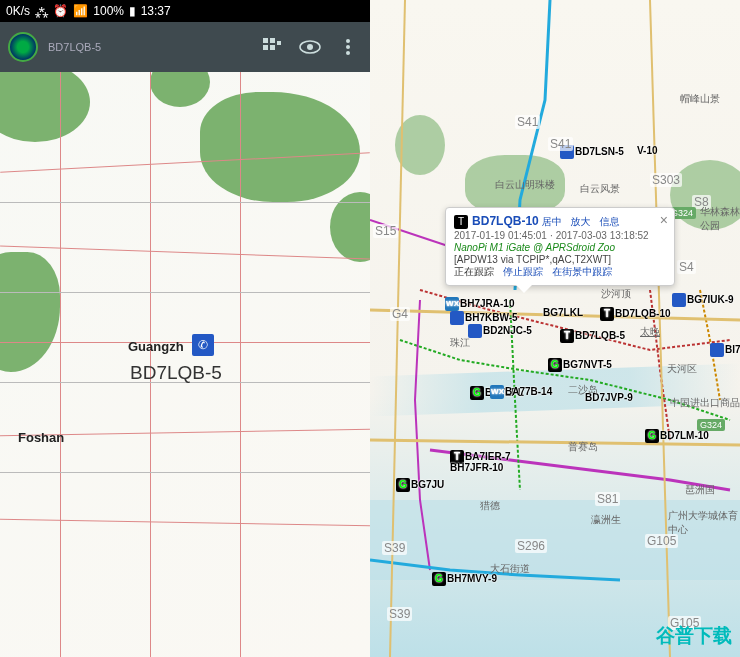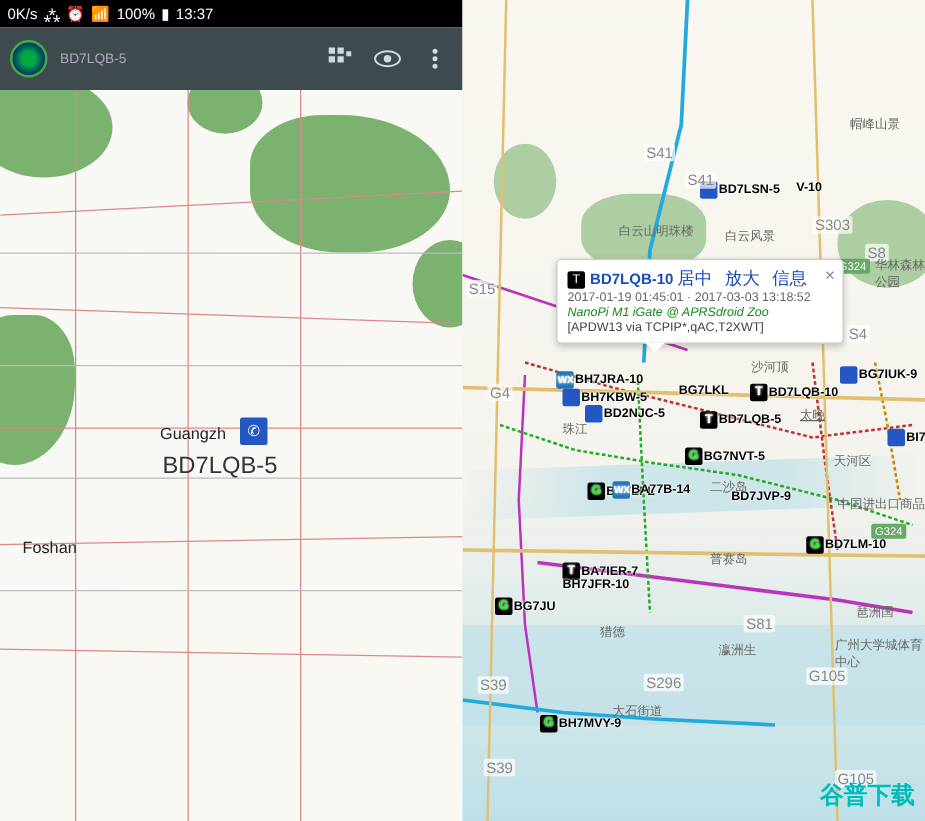--- a/index.html
+++ b/index.html
@@ -11,28 +11,28 @@
 .appbar{height:50px;background:#3f4a4f;display:flex;align-items:center;padding:0 8px;gap:10px}
 .appbar .logo{width:30px;height:30px;border-radius:50%;background:radial-gradient(circle,#0a4 30%,#036 70%);border:2px solid #4a4}
 .appbar .titles{flex:1;color:#fff}
 .appbar .titles .t1{font-size:17px;font-weight:500}
 .appbar .titles .t2{font-size:11px;color:#aab}
 .appbar .aicon{width:28px;color:#cdd;display:flex;justify-content:center}
 .mapL{flex:1;position:relative;background:linear-gradient(135deg,#f8f9f5 0%,#faf8f3 100%);overflow:hidden}
 .park{position:absolute;background:#7cb26f;border-radius:50%}
 .road{position:absolute;background:#d88;height:1px}
 .roadg{position:absolute;background:#bbb;height:1px}
-.city{position:absolute;font-size:13px;font-weight:400;color:#222}
+.city{position:absolute;font-size:13px;font-weight:700;color:#222}
 .callL{position:absolute;font-size:19px;color:#333;font-weight:400}
 .bluesq{position:absolute;width:22px;height:22px;background:#2358c4;color:#fff;display:flex;align-items:center;justify-content:center;font-size:12px;border-radius:2px}
 .right{width:370px;height:657px;position:relative;background:linear-gradient(180deg,#f9f7f0 0%,#f5f3ed 60%,#bde0e8 100%);overflow:hidden}
 .popup{position:absolute;left:75px;top:207px;width:230px;background:#fff;border:1px solid #ccc;border-radius:4px;padding:6px 8px;font-size:11px;box-shadow:0 2px 6px rgba(0,0,0,0.2);z-index:50}
 .popup .close{position:absolute;right:6px;top:4px;color:#888;cursor:pointer;font-size:14px}
 .popup .cs{color:#1a4db8;font-weight:bold;font-size:12px}
-.popup .links{color:#1a4db8;font-size:14px}
+.popup .links{color:#1a4db8;font-size:10px}
 .popup .links span{margin-right:6px}
 .popup .ts{color:#666;font-size:10px;margin-top:1px}
 .popup .grn{color:#1a8a1a;font-style:italic;font-size:10px;margin-top:1px}
 .popup .path{color:#444;font-size:10px;margin-top:1px}
 .popup .trk span{color:#1a4db8;margin-right:6px;font-size:10px}
 .popup .trk .cur{color:#333}
 .popup::after{content:'';position:absolute;bottom:-8px;left:70px;border:8px solid transparent;border-top-color:#fff;border-bottom:none}
 .st{position:absolute;font-size:10px;font-weight:bold;color:#000;white-space:nowrap;text-shadow:0 0 2px #fff,0 0 2px #fff}
 .ico{display:inline-block;width:14px;height:14px;vertical-align:middle;margin-right:1px;border-radius:2px}
 .ico.t{background:#000;color:#fff;text-align:center;font-size:10px;line-height:14px}
@@ -155,20 +155,25 @@
       <span class="cs">BD7LQB-10</span>
       <span class="links">
         <span>居中</span>
         <span>放大</span>
         <span>信息</span>
       </span>
     </div>
     <div class="ts">2017-01-19 01:45:01 · 2017-03-03 13:18:52</div>
     <div class="grn">NanoPi M1 iGate @ APRSdroid Zoo</div>
     <div class="path">[APDW13 via TCPIP*,qAC,T2XWT]</div>
+    <div class="trk">
+      <span class="cur">正在跟踪</span>
+      <span>停止跟踪</span>
+      <span>在街景中跟踪</span>
+    </div>
   </div>
 
   <div id="stations-ct">
       <div class="st" style="left: 190px; top: 145px;"><span class="ico b"></span>BD7LSN-5</div>
       <div class="st" style="left: 246px; top: 145px; margin-left: 21px;">V-10</div>
       <div class="st" style="left: 75px; top: 297px;"><span class="ico wx">WX</span>BH7JRA-10</div>
       <div class="st" style="left: 80px; top: 311px;"><span class="ico b"></span>BH7KBW-5</div>
       <div class="st" style="left: 173px; top: 307px;">BG7LKL</div>
       <div class="st" style="left: 190px; top: 329px;"><span class="ico t">T</span>BD7LQB-5</div>
       <div class="st" style="left: 98px; top: 324px;"><span class="ico b"></span>BD2NJC-5</div>
@@ -209,21 +214,21 @@
       <div class="place" style="left: 310px; top: 92px;">帽峰山景</div>
       <div class="place" style="left: 125px; top: 178px;">白云山明珠楼</div>
       <div class="place" style="left: 210px; top: 182px;">白云风景</div>
       <div class="place" style="left: 330px; top: 205px;">华林森林公园</div>
       <div class="place" style="left: 297px; top: 362px;">天河区</div>
       <div class="place" style="left: 198px; top: 383px; font-family: Liberation Mono, monospace;">二沙岛</div>
       <div class="place" style="left: 300px; top: 396px;">中国进出口商品</div>
       <div class="place" style="left: 198px; top: 440px;">普赛岛</div>
       <div class="place" style="left: 315px; top: 483px;">琶洲国</div>
       <div class="place" style="left: 298px; top: 509px;">广州大学城体育中心</div>
-      <div class="place" style="left: 205px; top: 513px; text-align: right;">瀛洲生</div>
+      <div class="place" style="left: 221px; top: 513px; text-align: right;">瀛洲生</div>
       <div class="place" style="left: 120px; top: 562px;">大石街道</div>
       <div class="place" style="left: 110px; top: 499px;">猎德</div>
       <div class="place" style="left: 231px; top: 287px;">沙河顶</div>
       <div class="place" style="left: 270px; top: 325px; text-decoration: underline;">太晚</div>
       <div class="place" style="left: 80px; top: 336px;">珠江</div>
     </div>
 
   <div class="watermark">
     <span class="c1">谷普</span><span class="c2">下载</span>
   </div>

